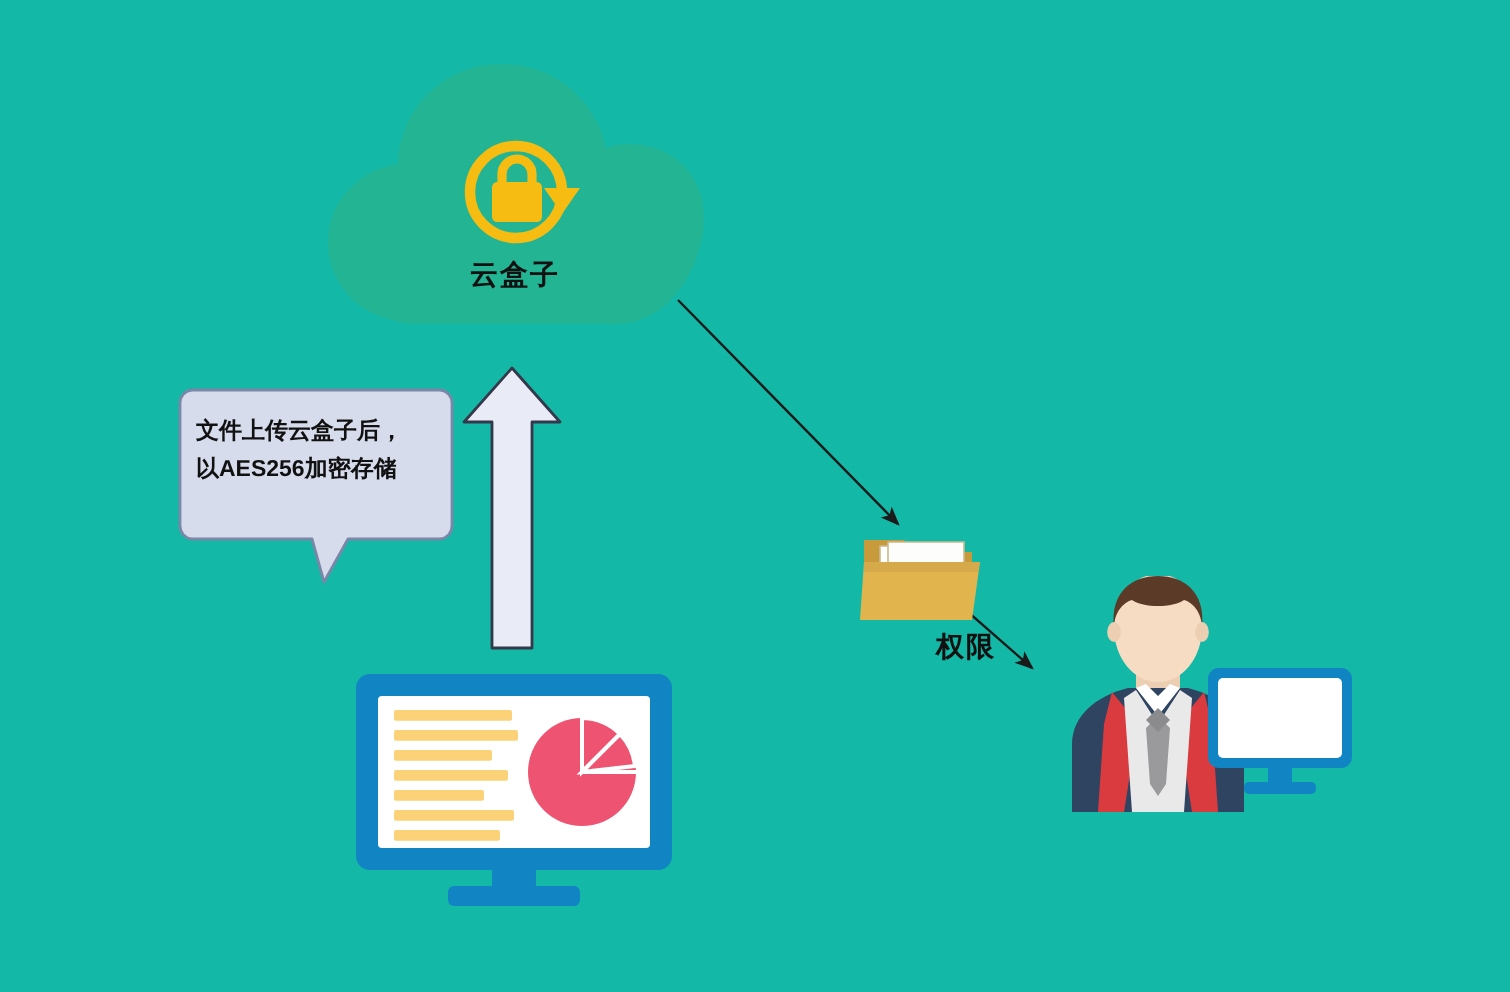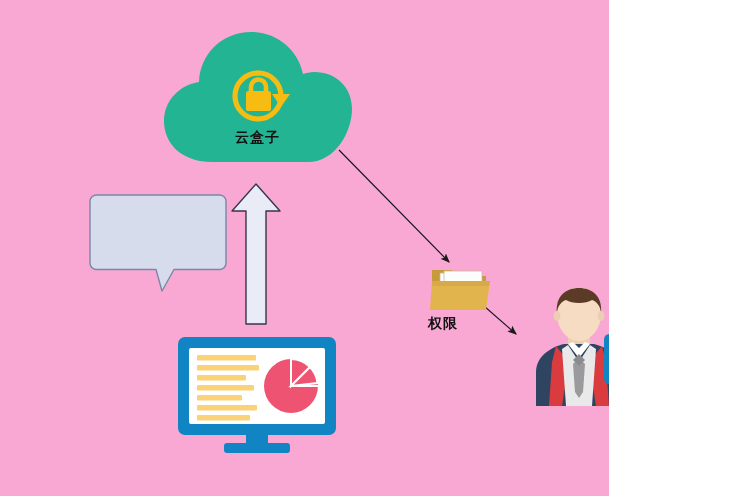--- a/index.html
+++ b/index.html
@@ -5,23 +5,23 @@
   html, body {
     margin: 0;
     padding: 0;
     background: #ffffff;
   }
   body {
     font-family: "Liberation Sans", "DejaVu Sans", sans-serif;
   }
   #canvas {
     position: relative;
-    width: 609px;
+    width: 755px;
     height: 496px;
-    background: #f9a8d4;
+    background: #14b8a6;
     overflow: hidden;
   }
   .abs { position: absolute; }
 
   
   #cloud-group { left: 160px; top: 28px; width: 195px; height: 135px; }
   #cloud-label {
     position: absolute;
     left: 0; right: 0;
     top: 101px;
@@ -52,21 +52,21 @@
   
   #monitor-group { left: 176px; top: 335px; width: 162px; height: 118px; }
 
   
   #folder-group { left: 428px; top: 258px; width: 70px; height: 58px; }
   #folder-label {
     position: absolute;
     left: 428px;
     top: 315px;
     width: 70px;
-    text-align: left;
+    text-align: right;
     font-size: 14px;
     font-weight: bold;
     color: #111111;
     letter-spacing: 1px;
   }
 
   
   #person-group { left: 522px; top: 288px; width: 160px; height: 118px; }
 
   
@@ -124,20 +124,24 @@
     </svg>
 
     <div id="cloud-label">云盒子</div>
   </div>
 
   <div id="bubble-group" class="abs">
     <svg width="140" height="105" viewBox="0 0 140 105">
       <path d="M8,2 L132,2 A6.5,6.5 0 0,1 138,8.5 L138,70 A6.5,6.5 0 0,1 132,76.5
                L86,76.5 L74,98 L68,76.5 L8,76.5 A6.5,6.5 0 0,1 2,70 L2,8.5 A6.5,6.5 0 0,1 8,2 Z" fill="#d7dcec" stroke="#7b87a8" stroke-width="1.4" stroke-linejoin="round"></path>
     </svg>
+    <div id="bubble-text">
+      <div>文件上传云盒子后，</div>
+      <div>以AES256加密存储</div>
+    </div>
   </div>
 
   <div id="uparrow-group" class="abs">
     <svg width="56" height="148" viewBox="0 0 56 148">
       <path d="M28,4 L52,31 L38,31 L38,144 L18,144 L18,31 L4,31 Z" fill="#e9ecf6" stroke="#35374a" stroke-width="1.4" stroke-linejoin="round"></path>
     </svg>
   </div>
 
   <div id="monitor-group" class="abs">
     <svg width="162" height="118" viewBox="0 0 162 118">

